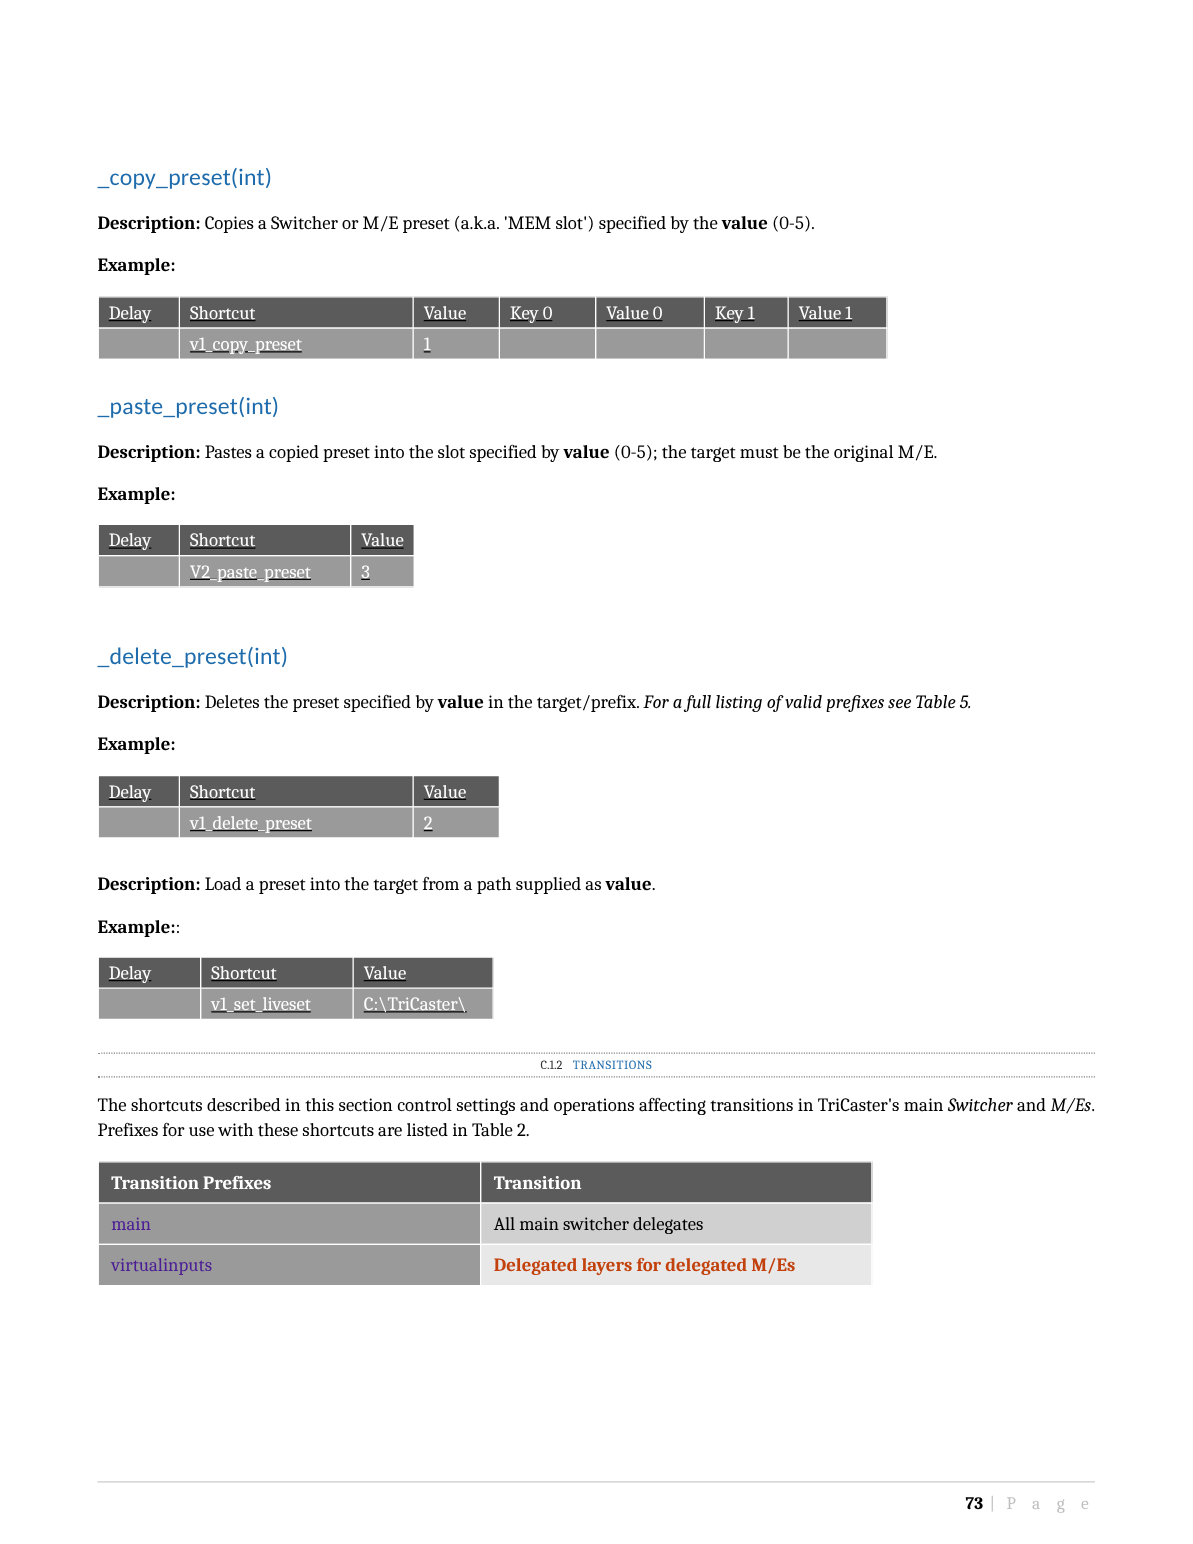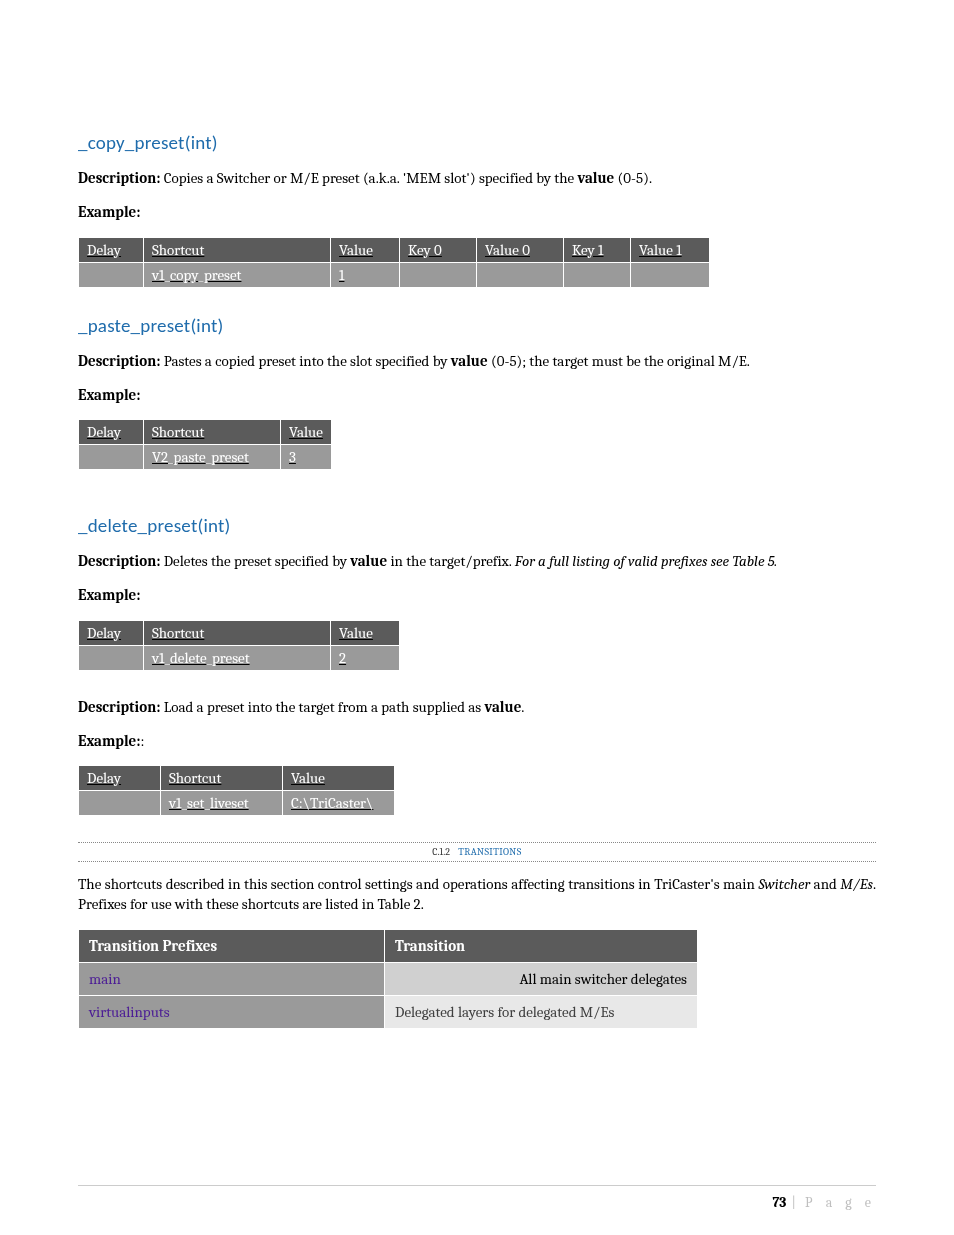--- a/index.html
+++ b/index.html
@@ -83,22 +83,22 @@
   table.prefix td {
     padding: 7px 10px;
     border: 1px solid #fff;
     text-align: left;
     vertical-align: middle;
   }
   table.prefix td.labelcell {
     background: #9A9A9A;
     color: #4c1d95;
   }
-  table.prefix td.lightA { background: #D0D0D0; color: #000; text-align: right; }
-  table.prefix td.lightB { background: #E8E8E8; color: #404040; }
+  table.prefix td.lightA { background: #D0D0D0; color: #000; }
+  table.prefix td.lightB { background: #E8E8E8; color: #c2410c; font-weight: bold; }
   .footer {
     position: absolute;
     bottom: 40px;
     right: 78px;
     left: 78px;
     border-top: 1px solid #ccc;
     padding-top: 8px;
     text-align: right;
     font-size: 14px;
   }

